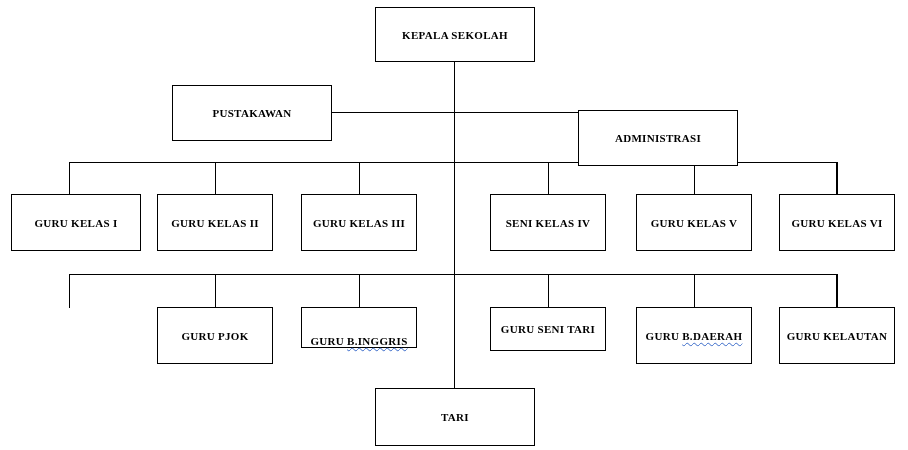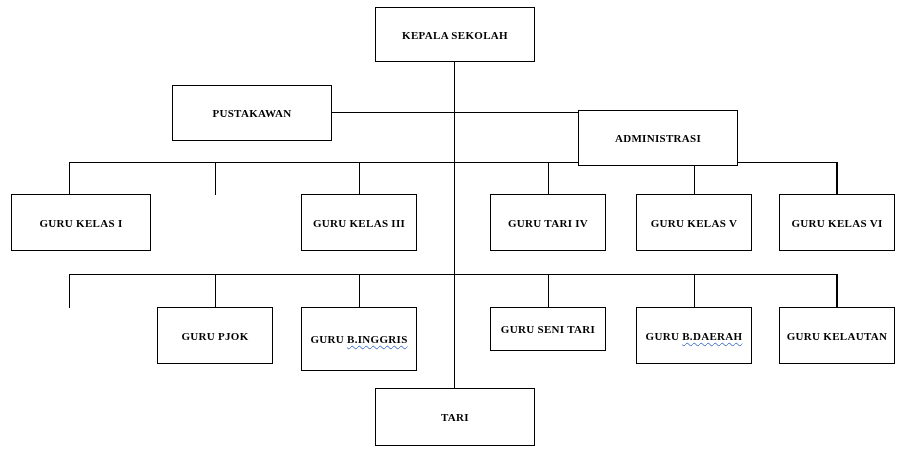--- a/index.html
+++ b/index.html
@@ -77,40 +77,43 @@
     <span class="lbl">KEPALA SEKOLAH</span>
   </div>
 
   <div class="node" style="left:172px; top:85px; width:160px; height:56px;">
     <span class="lbl">PUSTAKAWAN</span>
   </div>
   <div class="node" style="left:578px; top:85px; width:160px; height:56px;margin-top:25px;">
     <span class="lbl">ADMINISTRASI</span>
   </div>
 
-  <div class="node" style="left:11px; top:194px; width:140px; height:57px;">
+  <div class="node" style="left:11px; top:194px; width:130px; height:57px;">
     <span class="lbl">GURU KELAS I</span>
+  </div>
+  <div class="node" style="left:157px; top:194px; width:116px; height:57px;">
+    <span class="lbl">GURU KELAS II</span>
   </div>
   <div class="node" style="left:301px; top:194px; width:116px; height:57px;">
     <span class="lbl">GURU KELAS III</span>
   </div>
   <div class="node" style="left:490px; top:194px; width:116px; height:57px;">
-    <span class="lbl">GURU TARI IV</span>
+    <span class="lbl">SENI KELAS IV</span>
   </div>
   <div class="node" style="left:636px; top:194px; width:116px; height:57px;">
     <span class="lbl">GURU KELAS V</span>
   </div>
   <div class="node" style="left:779px; top:194px; width:116px; height:57px;">
     <span class="lbl">GURU KELAS VI</span>
   </div>
 
   <div class="node" style="left:157px; top:307px; width:116px; height:57px;">
     <span class="lbl">GURU PJOK</span>
   </div>
-  <div class="node" style="left:301px; top:307px; width:116px; height:64px;">
+  <div class="node" style="left:301px; top:307px; width:116px; height:41px;align-items:flex-end;">
     <span class="lbl"><span>GURU </span><span class="wavy">B.INGGRIS</span></span>
   </div>
   <div class="node" style="left:490px; top:307px; width:116px; height:44px;">
     <span class="lbl">GURU SENI TARI</span>
   </div>
   <div class="node" style="left:636px; top:307px; width:116px; height:57px;">
     <span class="lbl"><span>GURU </span><span class="wavy">B.DAERAH</span></span>
   </div>
   <div class="node" style="left:779px; top:307px; width:116px; height:57px;">
     <span class="lbl">GURU KELAUTAN</span>

